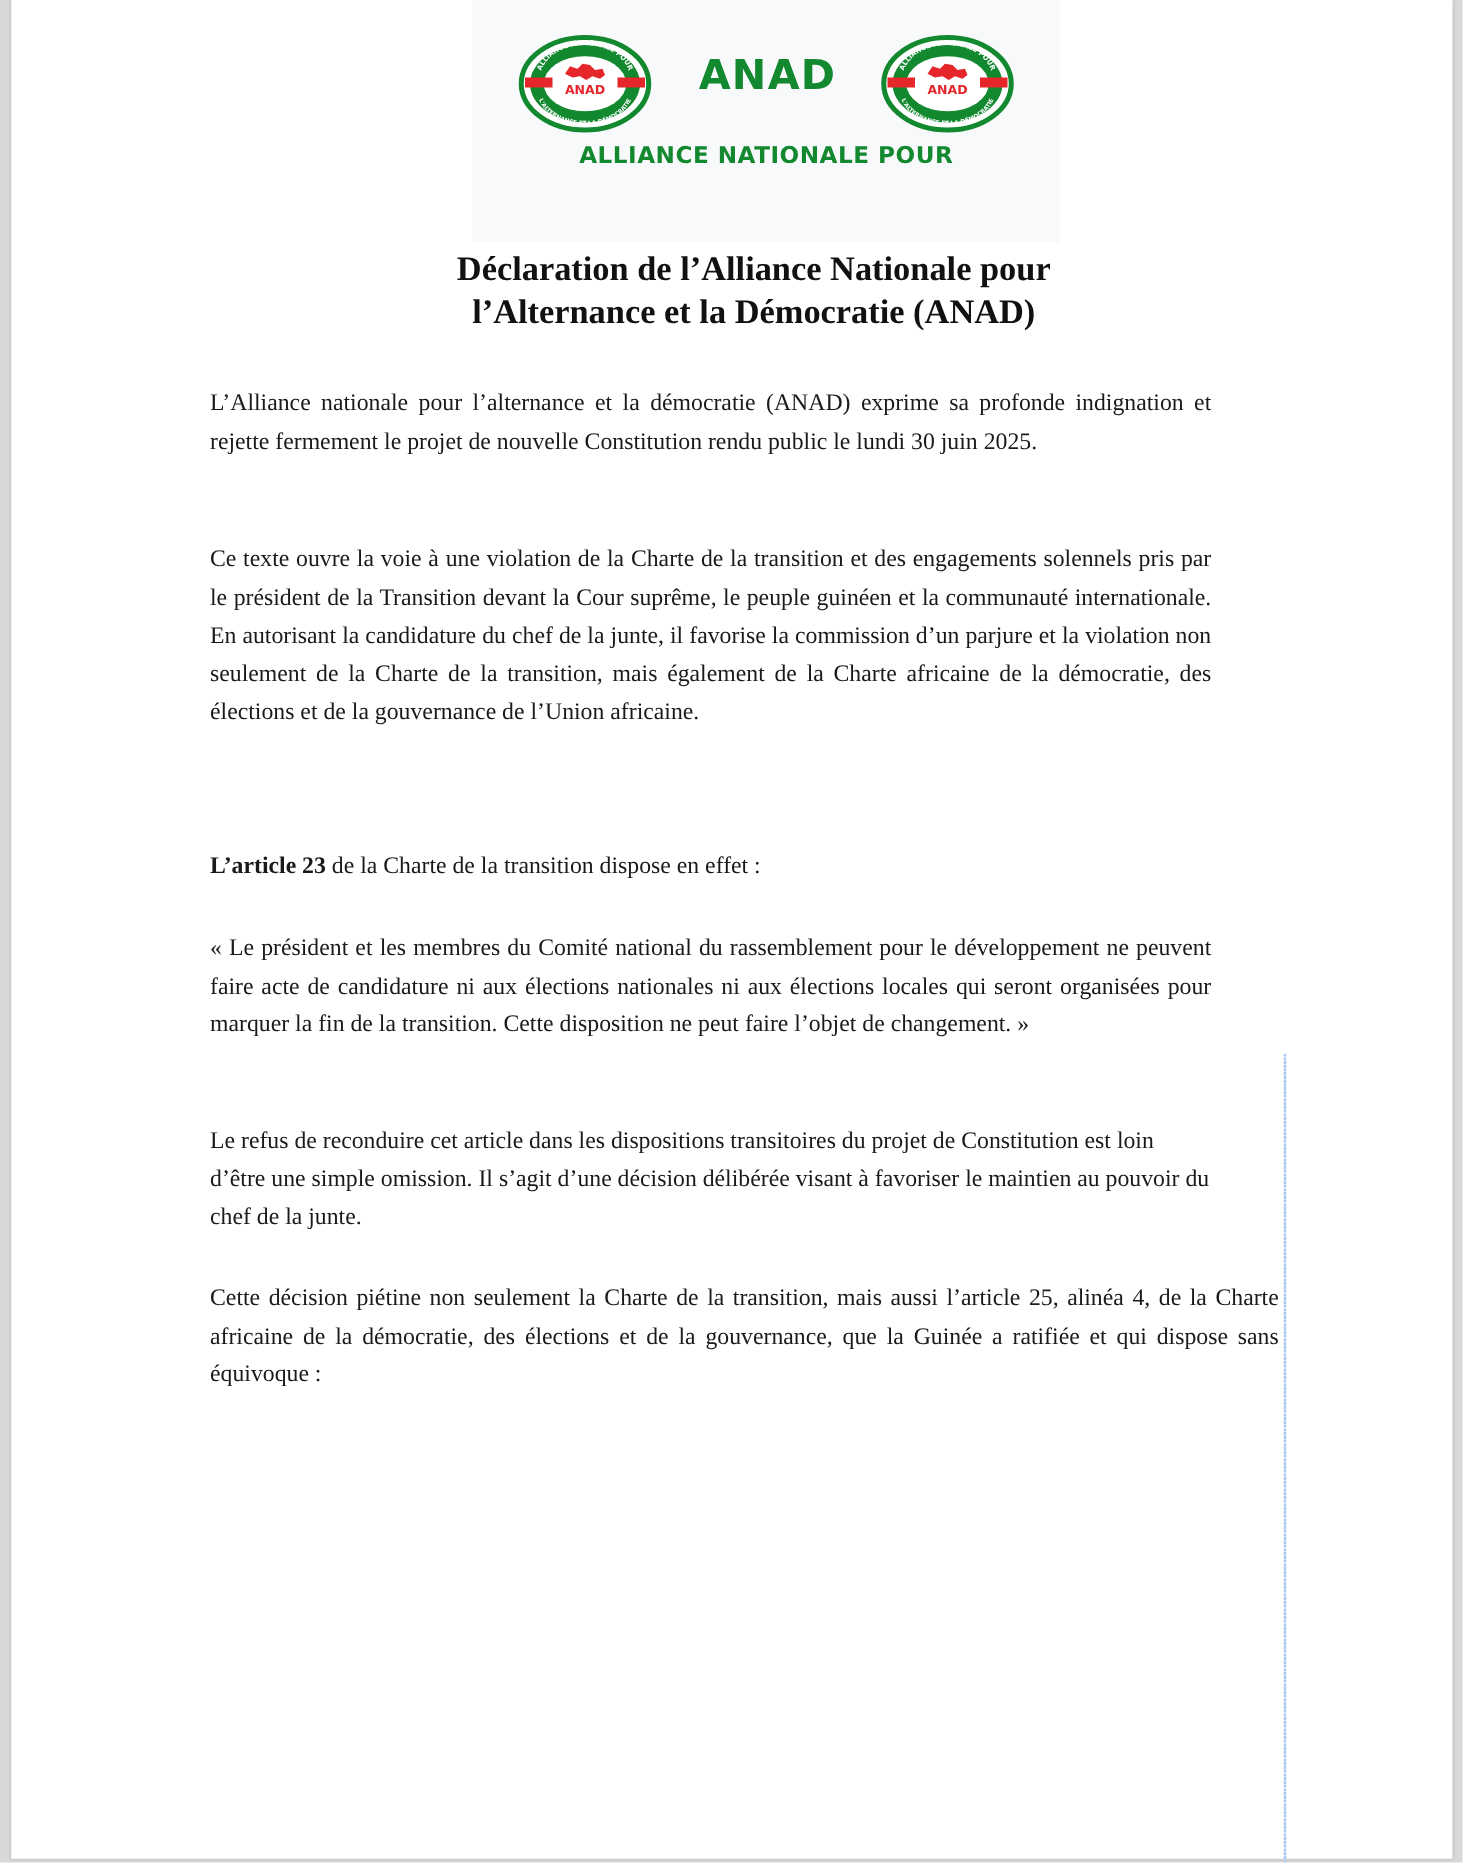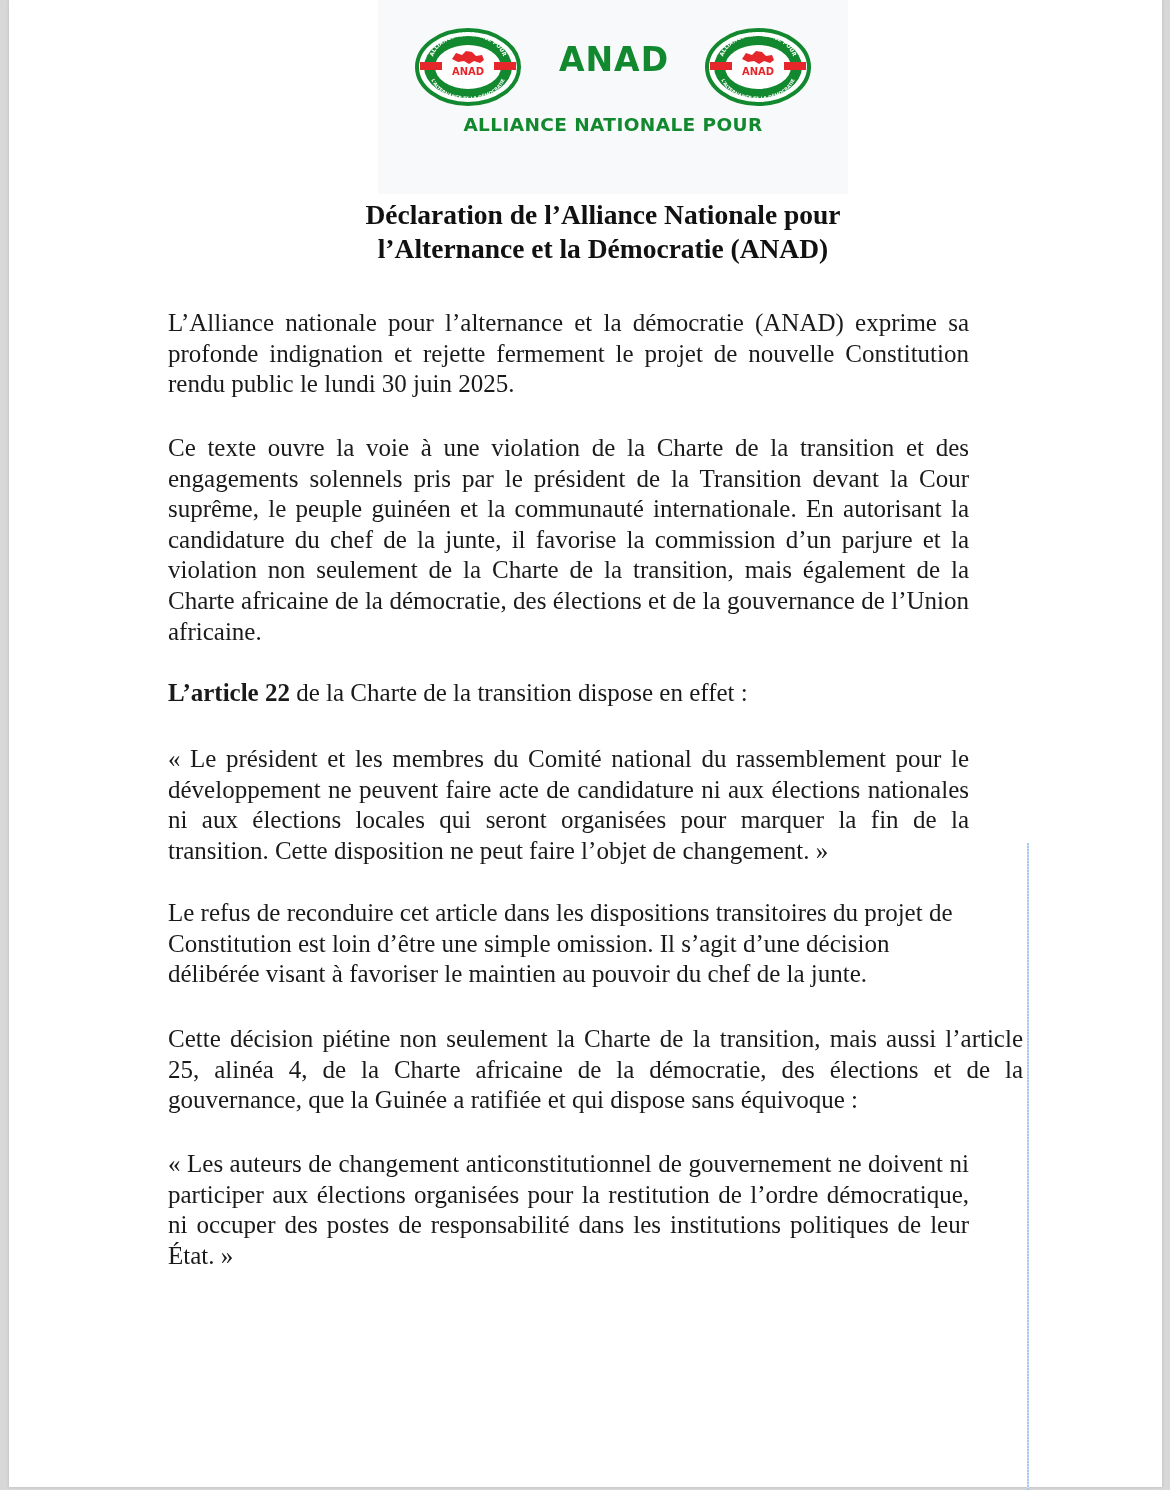--- a/index.html
+++ b/index.html
@@ -72,21 +72,21 @@
     text-align: center;
     font-weight: bold;
     font-size: 27.5px;
     line-height: 34px;
     color: #111;
   }
   .body-text {
     position: absolute;
     left: 159px;
     width: 801px;
-    font-size: 25px;
+    font-size: 19px;
     line-height: 30.6px;
     color: #1a1a1a;
     text-align: justify;
     margin: 0;
   }
   .body-text.wide {
     width: 855px;
   }
   .body-text.ragged {
     text-align: left;
@@ -147,25 +147,24 @@
 
   <div class="doc-title">
     <div>Déclaration de l’Alliance Nationale pour</div>
     <div>l’Alternance et la Démocratie (ANAD)</div>
   </div>
 
   <p class="body-text" style="top:308px;">L’Alliance nationale pour l’alternance et la démocratie (ANAD) exprime sa profonde indignation et rejette fermement le projet de nouvelle Constitution rendu public le lundi 30 juin 2025.</p>
 
   <p class="body-text" style="top:433px;">Ce texte ouvre la voie à une violation de la Charte de la transition et des engagements solennels pris par le président de la Transition devant la Cour suprême, le peuple guinéen et la communauté internationale. En autorisant la candidature du chef de la junte, il favorise la commission d’un parjure et la violation non seulement de la Charte de la transition, mais également de la Charte africaine de la démocratie, des élections et de la gouvernance de l’Union africaine.</p>
 
-  <p class="body-text ragged" style="top:678px;"><span class="lead-strong">L’article 22</span><span> de la Charte de la transition dispose en effet :</span></p>
+  <p class="body-text ragged" style="top:678px;"><span class="lead-strong">L’article 23</span><span> de la Charte de la transition dispose en effet :</span></p>
 
   <p class="body-text ragged" style="top:898px;">Le refus de reconduire cet article dans les dispositions transitoires du projet de Constitution est loin d’être une simple omission. Il s’agit d’une décision délibérée visant à favoriser le maintien au pouvoir du chef de la junte.</p>
 
   <p class="body-text" style="top:744px;">« Le président et les membres du Comité national du rassemblement pour le développement ne peuvent faire acte de candidature ni aux élections nationales ni aux élections locales qui seront organisées pour marquer la fin de la transition. Cette disposition ne peut faire l’objet de changement. »</p>
 
   <p class="body-text wide" style="top:1024px;">Cette décision piétine non seulement la Charte de la transition, mais aussi l’article 25, alinéa 4, de la Charte africaine de la démocratie, des élections et de la gouvernance, que la Guinée a ratifiée et qui dispose sans équivoque :</p>
 
-  <p class="body-text" style="top:1149px;">« Les auteurs de changement anticonstitutionnel de gouvernement ne doivent ni participer aux élections organisées pour la restitution de l’ordre démocratique, ni occuper des postes de responsabilité dans les institutions politiques de leur État. »</p>
 
 
   <div class="margin-line"></div>
 </div>
 
 </body></html>

